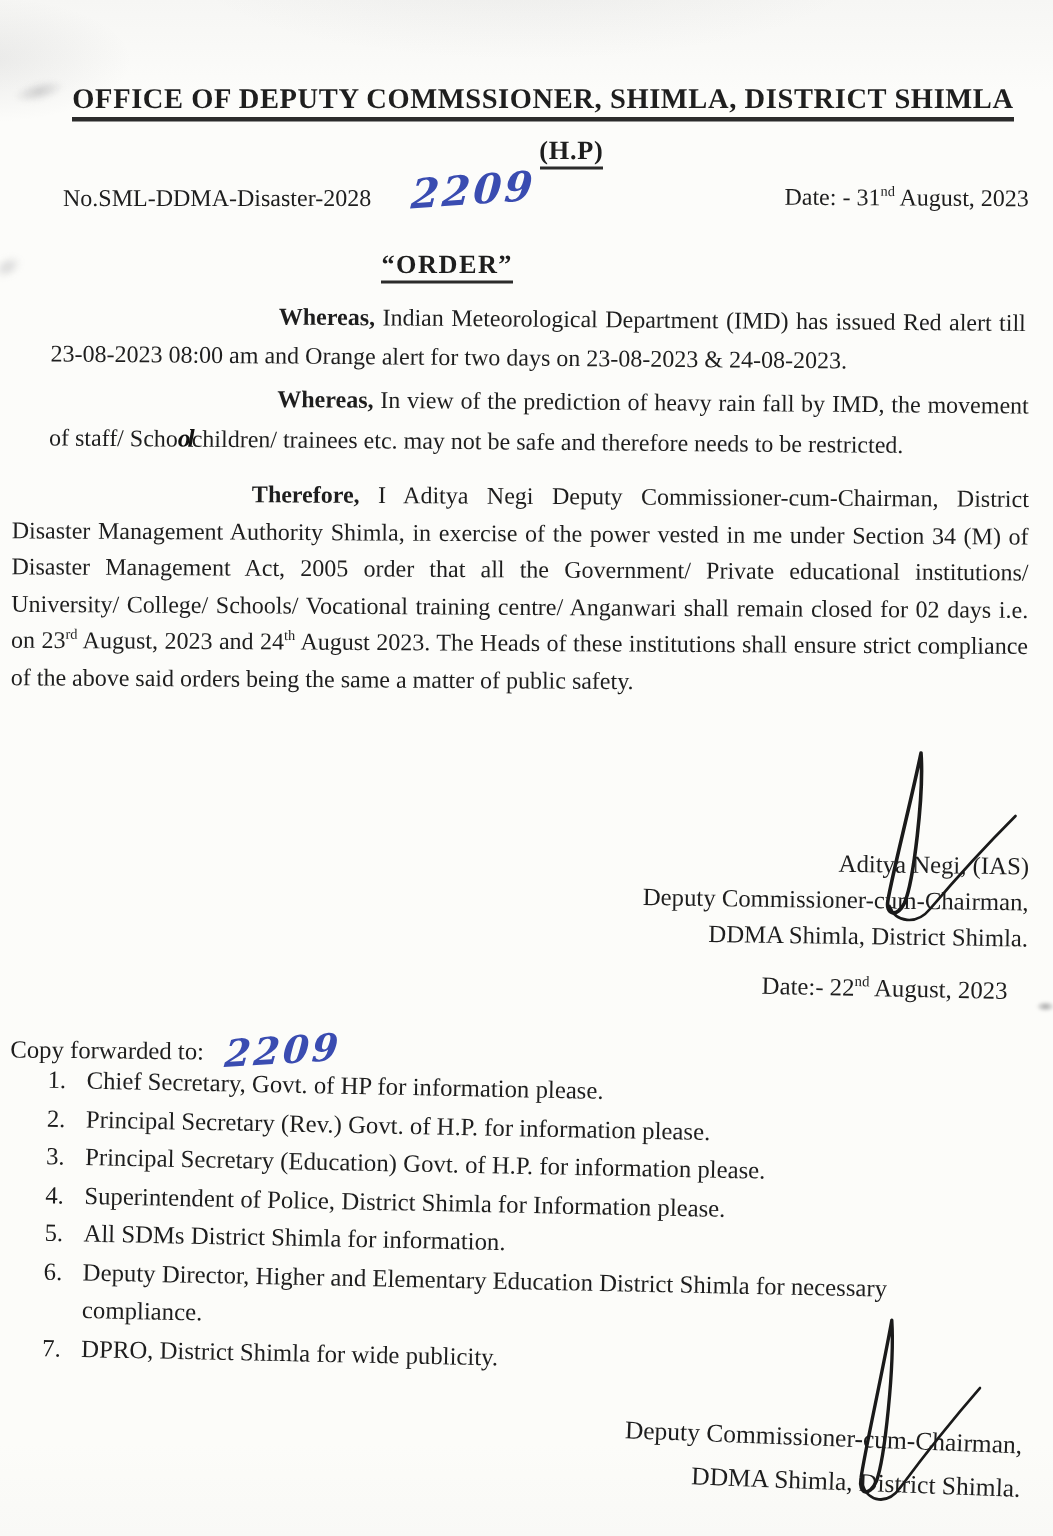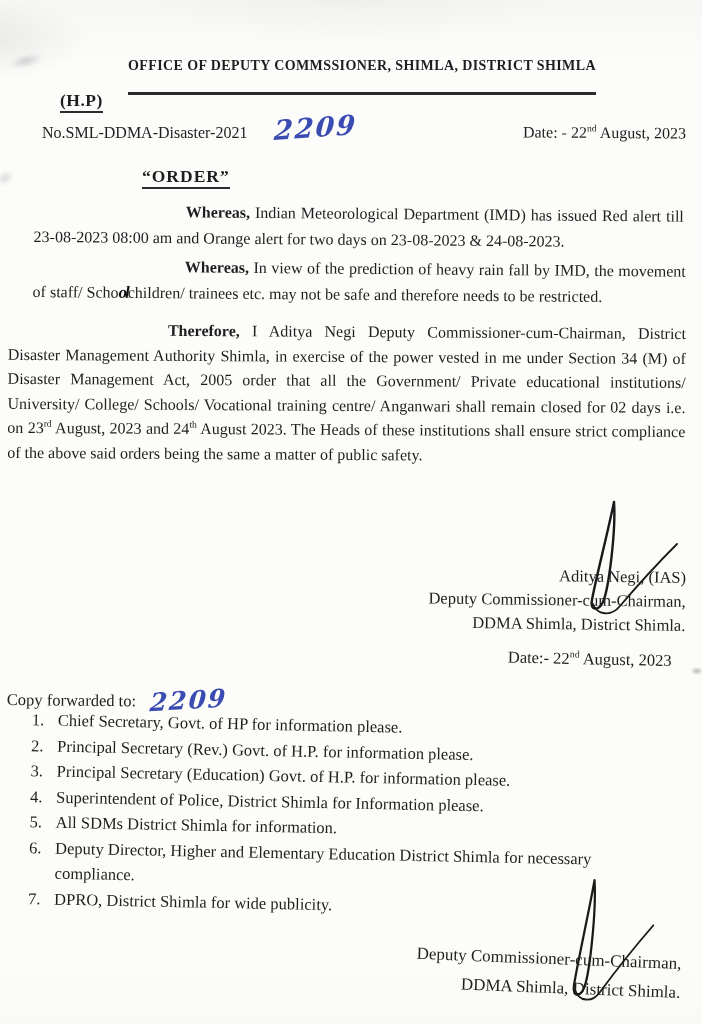--- a/index.html
+++ b/index.html
@@ -20,39 +20,39 @@
     background:radial-gradient(closest-side, rgba(100,100,105,0.28), transparent 75%);
     filter:blur(2px); transform:rotate(-30deg); }
   .smudge-b { left:2px; top:52px; width:48px; height:18px;
     background:radial-gradient(closest-side, rgba(110,110,115,0.30), transparent 72%);
     filter:blur(1.5px); transform:rotate(-14deg); }
   .smudge-c { right:-4px; top:666px; width:18px; height:10px;
     background:radial-gradient(closest-side, rgba(60,60,65,0.45), transparent 70%);
     filter:blur(1px); }
 
   .hdr { position:absolute; top:56px; left:38px; right:16px; text-align:center; }
-  .hdr-line1 { display:inline; font-weight:bold; font-size:14px; letter-spacing:0.4px;
-    border-bottom:3px solid #2b2b2b; padding-bottom:19px; }
-  .hdr2 { position:absolute; top:90px; left:60px; right:0; }
+  .hdr-line1 { display:inline; font-weight:bold; font-size:19px; letter-spacing:0.4px;
+    border-bottom:3px solid #2b2b2b; padding-bottom:1px; }
+  .hdr2 { position:absolute; top:90px; left:60px; right:0; text-align:center; }
   .hdr-line2 { display:inline; font-weight:bold; font-size:17.5px; letter-spacing:0.5px;
     border-bottom:2.5px solid #2b2b2b; padding-bottom:1px; }
 
   .refrow { position:absolute; top:124px; left:42px; right:14px; font-size:16px; }
   .ref-no { position:absolute; left:0; top:0; }
   .ref-hand { position:absolute; left:232px; top:-10px; }
   .ref-date { position:absolute; right:2px; top:0; transform:rotate(0.4deg); }
 
   .handwriting {
     font-family:"DejaVu Serif", serif; font-style:italic; font-weight:bold;
     color:#3a4cb1; font-size:27px; letter-spacing:2px; line-height:1;
     display:inline-block; transform:rotate(-4deg) skewX(-8deg);
   }
   .hand-small { font-size:25px; }
 
-  .order-hd { position:absolute; top:166px; left:142px; width:180px; text-align:left; }
+  .order-hd { position:absolute; top:166px; left:162px; width:180px; text-align:right; }
   .order-hd span { display:inline; font-weight:bold; font-size:17.5px; letter-spacing:1px;
     border-bottom:2.5px solid #2b2b2b; padding-bottom:1px; }
 
   .para { position:absolute; text-align:justify; font-size:16px; line-height:25.5px; }
   .p1 { top:198px; left:34px; right:18px; text-indent:152px; transform:rotate(0.5deg); transform-origin:left top; }
   .p2 { top:253px; left:33px; right:16px; text-indent:152px; transform:rotate(0.5deg); transform-origin:left top; }
   .p3 { top:322px; left:8px;  right:16px; text-indent:160px; line-height:24.5px; transform:rotate(0.35deg); transform-origin:right top; }
   .lead { font-weight:bold;margin-top:40px; }
   sup { font-size:0.60em; vertical-align:super; line-height:0;text-align:center; }
 
@@ -91,23 +91,23 @@
   <div class="smudge smudge-c"></div>
 
   <div class="hdr">
     <span class="hdr-line1">OFFICE OF DEPUTY COMMSSIONER, SHIMLA, DISTRICT SHIMLA</span>
   </div>
   <div class="hdr2">
     <span class="hdr-line2">(H.P)</span>
   </div>
 
   <div class="refrow">
-    <span class="ref-no">No.SML-DDMA-Disaster-2021</span>
+    <span class="ref-no">No.SML-DDMA-Disaster-2028</span>
     <span class="ref-hand handwriting">2209</span>
-    <span class="ref-date"><span>Date: - 22</span><sup>nd</sup><span> August, 2023</span></span>
+    <span class="ref-date"><span>Date: - 31</span><sup>nd</sup><span> August, 2023</span></span>
   </div>
 
   <div class="order-hd">
     <span>“ORDER”</span>
   </div>
 
   <p class="para p1"><span class="lead">Whereas,</span><span> Indian Meteorological Department (IMD) has issued Red alert till 23-08-2023 08:00 am and Orange alert for two days on 23-08-2023 &amp; 24-08-2023.</span></p>
 
   <p class="para p2"><span class="lead">Whereas,</span><span> In view of the prediction of heavy rain fall by IMD, the movement of staff/ Scho</span><span class="ink-overwrite">ol</span><span>children/ trainees etc. may not be safe and therefore needs to be restricted.</span></p>
 

